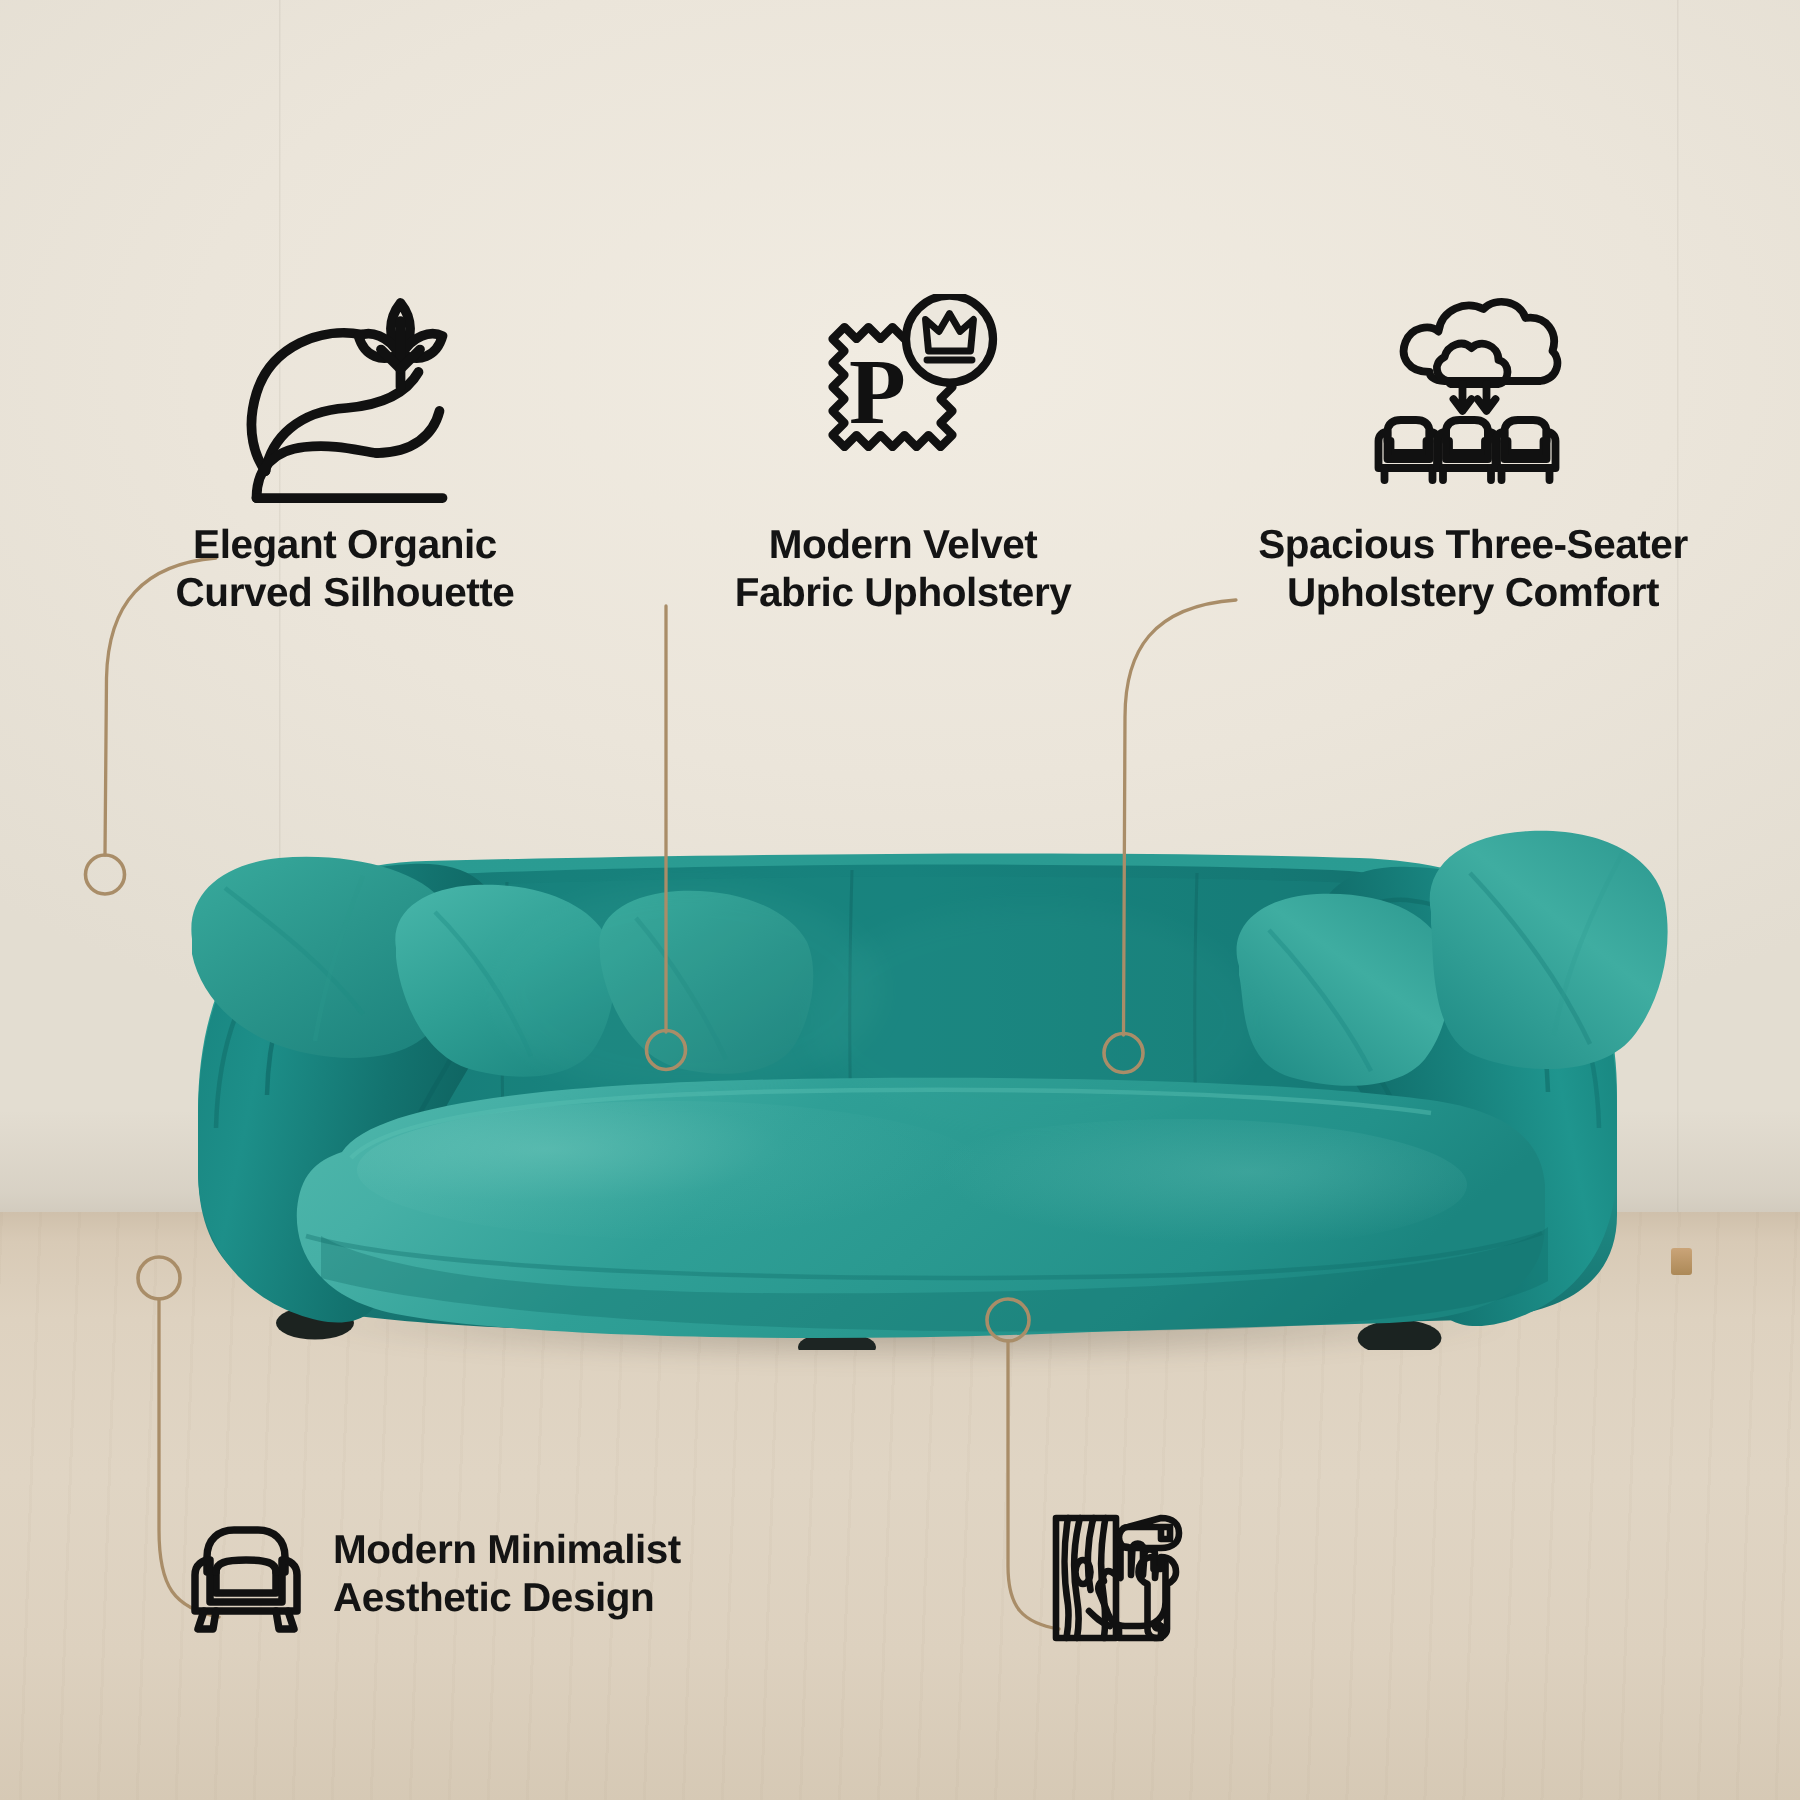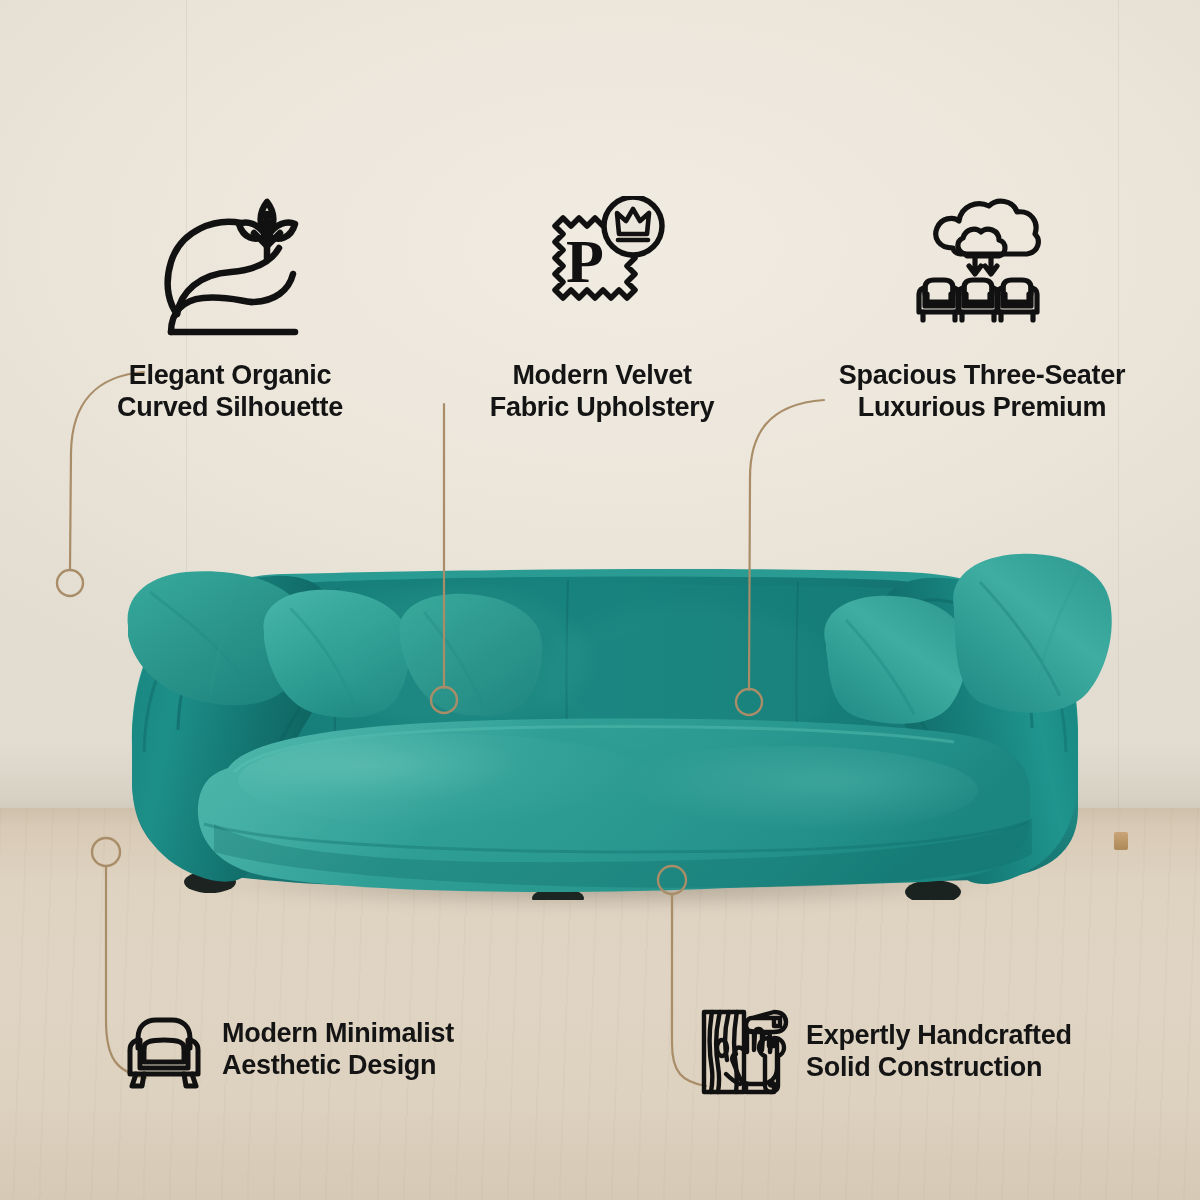--- a/index.html
+++ b/index.html
@@ -41,21 +41,21 @@
   
   .feature{position:absolute;}
   .feat-icon{display:flex;justify-content:center;align-items:flex-end;}
   .feat-text{
     font-weight:bold;
     color:#141414;
     letter-spacing:-.3px;
     line-height:1.17;
     white-space:pre-line;
   }
-  .f-top .feat-text{font-size:27px;margin-top:24px;}
+  .f-top .feat-text{font-size:27px;margin-top:12px;}
   .f-bottom{display:flex;align-items:center;gap:16px;}
   .f-bottom .feat-text{font-size:27px;}
 
   
   #feature-organic{left:60px;top:196px;width:340px;text-align:center;}
   #feature-velvet{left:452px;top:196px;width:300px;text-align:center;}
   #feature-seater{left:812px;top:196px;width:340px;text-align:center;}
   #feature-minimal{left:122px;top:1008px;width:420px;}
   #feature-crafted{left:700px;top:1008px;width:420px;}
 
@@ -341,21 +341,21 @@
           <g transform="translate(78,0)">
             <path d="M18,92 C18,86 22,84 27,84 L37,84 C42,84 46,86 46,92 L46,98
                      L44,98 L44,106 L20,106 L20,98 L18,98 Z"></path>
             <path d="M12,98 C12,94 15,92 18,92 L18,110 L46,110 L46,92 C49,92 52,94 52,98 L52,116 L12,116 Z"></path>
             <path d="M16,116 L16,124 M48,116 L48,124"></path>
           </g>
         </g>
       </svg>
     </div>
     <div class="feat-text">Spacious Three-Seater
-Luxurious Premium</div>
+Upholstery Comfort</div>
   </div>
 
   <div class="feature f-bottom" id="feature-minimal">
     <div class="feat-icon">
       <svg width="84" height="84" viewBox="0 0 84 84">
         <g fill="none" stroke="#111" stroke-width="5" stroke-linejoin="round" stroke-linecap="round">
           <path d="M16,30 C16,18 24,12 34,12 L50,12 C60,12 68,18 68,30 L68,40
                    L62,40 L62,54 L22,54 L22,40 L16,40 Z"></path>
           <path d="M8,42 C8,35 13,32 18,32 L18,60 L66,60 L66,32 C71,32 76,35 76,42 L76,66 L8,66 Z"></path>
           <path d="M22,40 C22,34 28,32 42,32 C56,32 62,34 62,40"></path>
@@ -390,17 +390,15 @@
           <path d="M52,10 L74,10 M74,4 C82,4 86,8 86,14 C86,20 82,24 74,24 L52,24
                    C48,24 46,20 46,17 C46,14 48,10 52,10 Z M74,10 L74,18 L80,18 L80,10 Z"></path>
 
           <path d="M74,30 C80,30 84,34 84,40 C84,44 81,47 78,48 L78,78 C78,82 74,84 71,84
                    C68,84 65,82 65,78 L65,48 C62,47 59,44 59,40 C59,34 63,30 69,30
                    L69,38 L74,38 Z"></path>
           <circle cx="71.5" cy="76" r="1.6" fill="#111"></circle>
         </g>
       </svg>
     </div>
-    <div class="feat-text">Expertly Handcrafted
-Solid Construction</div>
   </div>
 
 </div>
 
 </body></html>

